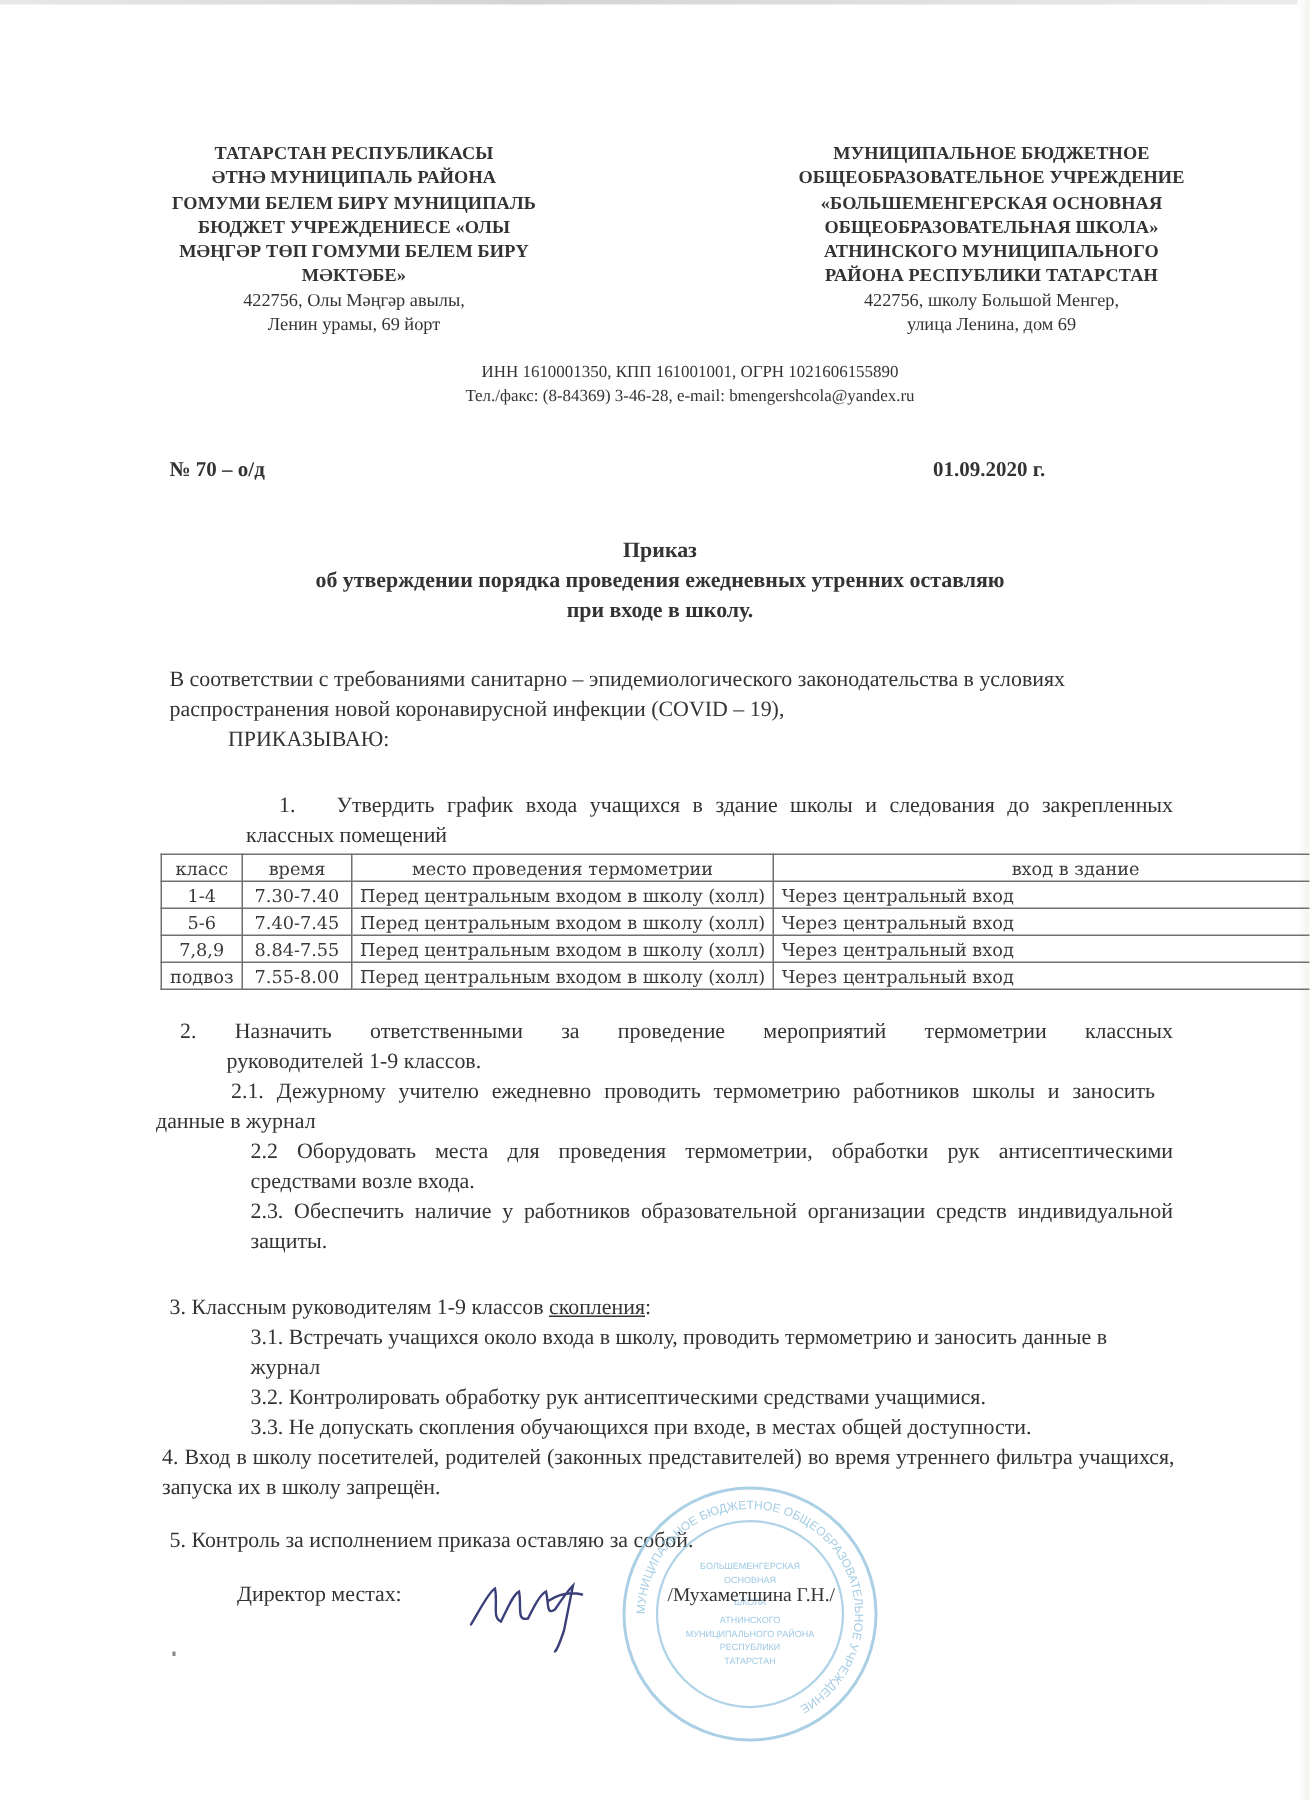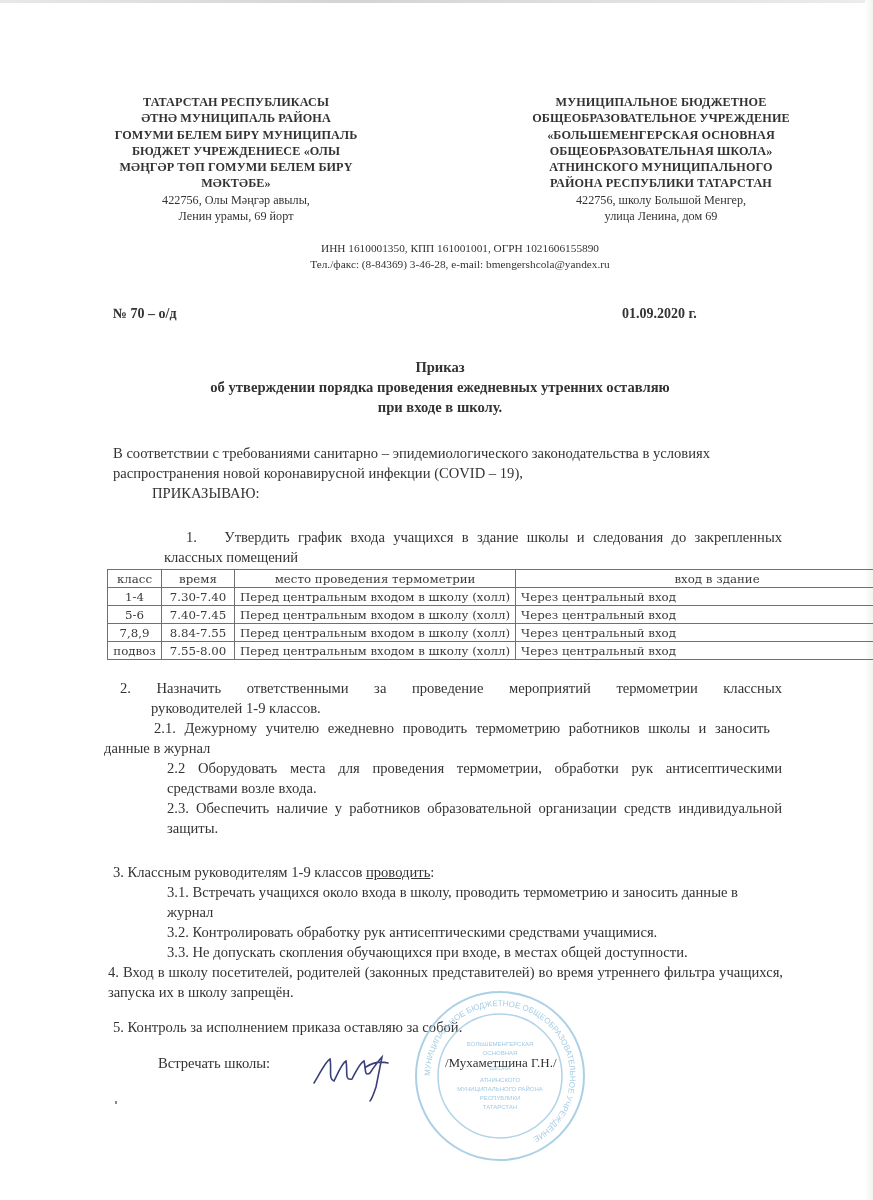--- a/index.html
+++ b/index.html
@@ -176,21 +176,21 @@
 </div>
 
 <div class="para item21 justify">
   <span class="first" style="display:block;text-indent:50px;padding-left:0;">2.1.  Дежурному учителю ежедневно проводить термометрию работников школы и заносить данные в журнал</span>
 </div>
 
 <div class="para item22 justify">2.2 Оборудовать места для проведения термометрии, обработки рук антисептическими средствами возле входа.</div>
 <div class="para item23 justify">2.3. Обеспечить наличие у работников образовательной организации средств индивидуальной защиты.</div>
 
 <div class="para item3">
-  <span>3. Классным руководителям 1-9 классов </span><u>проводить</u><span>:</span>
+  <span>3. Классным руководителям 1-9 классов </span><u>скопления</u><span>:</span>
 </div>
 
 <div class="para item31">3.1. Встречать учащихся около входа в школу, проводить термометрию и заносить данные в журнал</div>
 <div class="para item32">3.2. Контролировать обработку рук антисептическими средствами учащимися.</div>
 <div class="para item33">3.3. Не допускать скопления обучающихся при входе, в местах общей доступности.</div>
 <div class="para item4 justify">4. Вход в школу посетителей, родителей (законных представителей)  во время утреннего фильтра учащихся, запуска их в школу запрещён.</div>
 <div class="para item5">5. Контроль за исполнением приказа оставляю за собой.</div>
 
 <svg class="stamp" viewBox="0 0 176 176">
   <defs>
@@ -205,21 +205,21 @@
     <text x="88" y="58">БОЛЬШЕМЕНГЕРСКАЯ</text>
     <text x="88" y="67">ОСНОВНАЯ</text>
     <text x="88" y="82">ШКОЛА</text>
     <text x="88" y="94">АТНИНСКОГО</text>
     <text x="88" y="103">МУНИЦИПАЛЬНОГО РАЙОНА</text>
     <text x="88" y="112">РЕСПУБЛИКИ</text>
     <text x="88" y="121">ТАТАРСТАН</text>
   </g>
 </svg>
 
-<div class="signature-label">Встречать школы:</div>
+<div class="signature-label">Директор местах:</div>
 
 <svg class="signature" viewBox="0 0 140 60">
   <path d="M6,40 C12,30 18,18 22,16 C24,26 20,36 26,38 C30,30 34,20 38,18 C40,28 36,38 44,36 C48,28 52,20 56,18 C58,26 56,34 62,30 C66,24 70,18 74,14 C72,24 70,34 68,44 C66,50 64,56 62,58 M58,24 C64,20 72,18 80,20" fill="none" stroke="#3b3f7a" stroke-width="1.6" stroke-linecap="round"></path>
 </svg>
 
 <div class="signature-name">/Мухаметшина Г.Н./</div>
 
 <div class="stray-dot"></div>
 
 </body></html>

